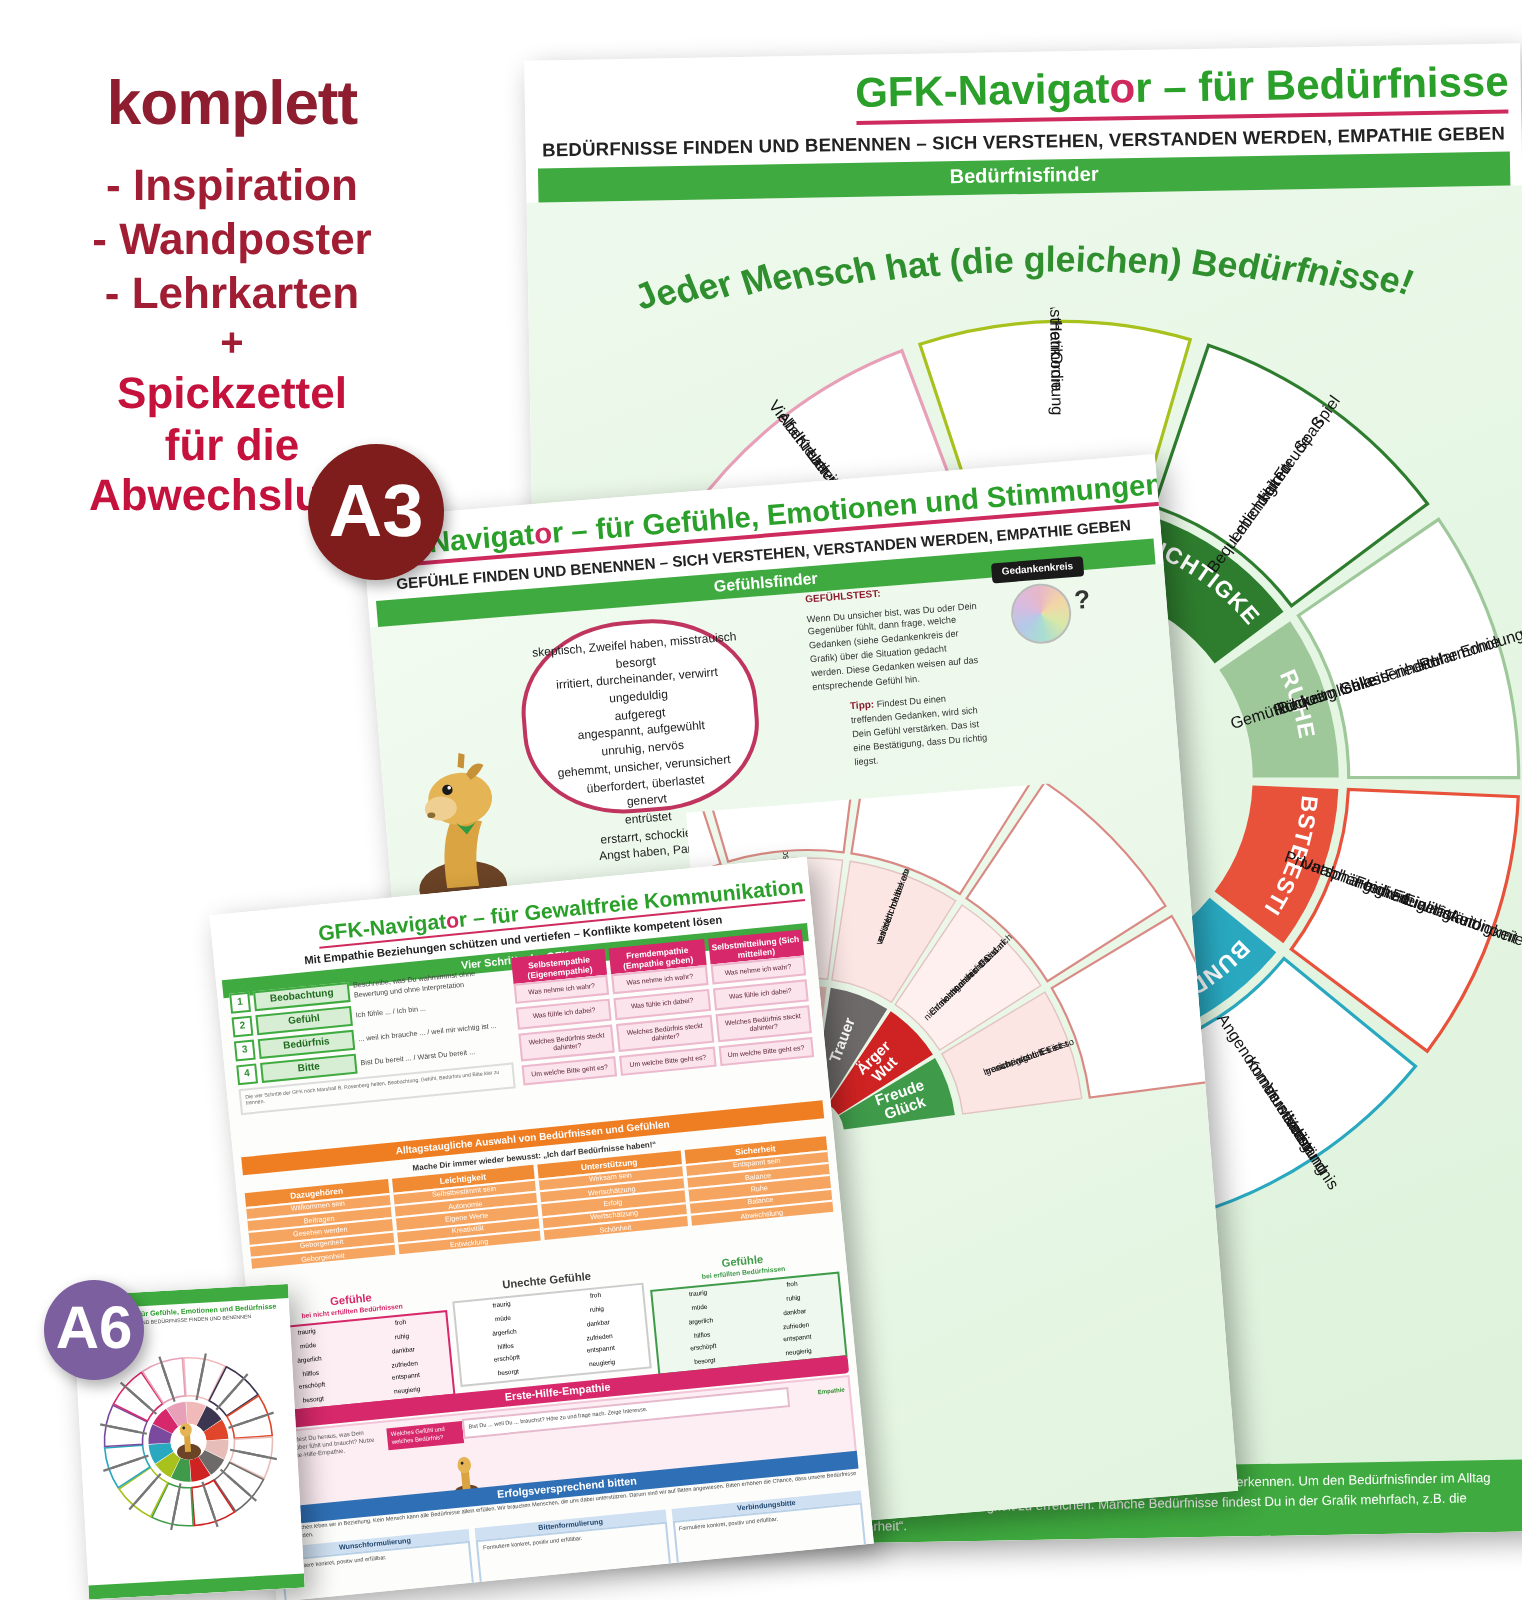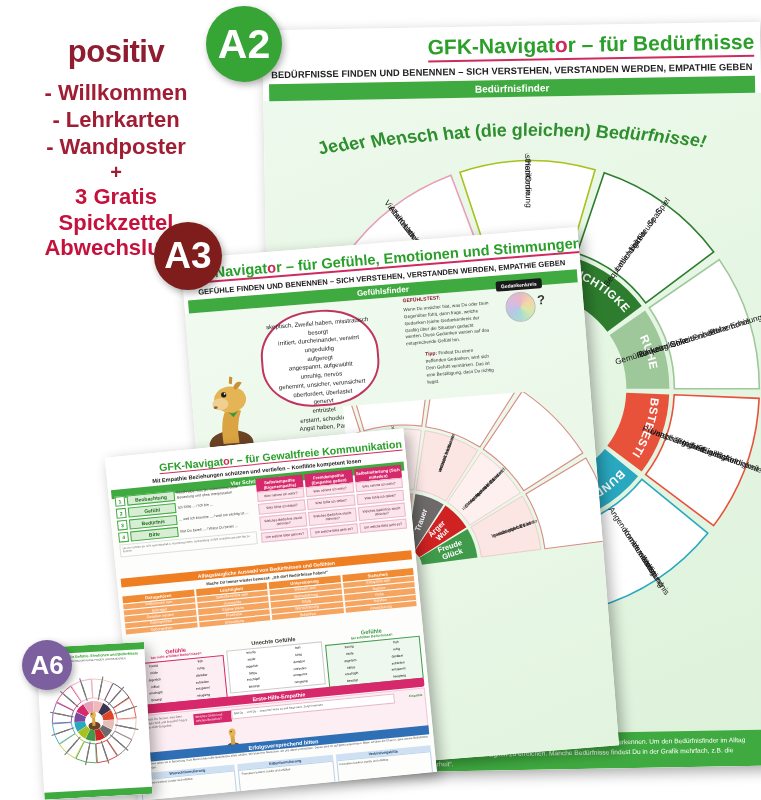--- a/index.html
+++ b/index.html
@@ -108,30 +108,30 @@
   
   .badge{position:absolute;border-radius:50%;display:flex;align-items:center;justify-content:center;
          color:#fff;font-weight:bold;box-shadow:2px 3px 7px rgba(0,0,0,.32);font-family:"Liberation Sans",sans-serif;}
 </style>
 </head>
 <body>
 
 <div id="stage">
 
   <div class="promo">
-    <div class="t1">positiv</div>
+    <div class="t1">komplett</div>
     <div class="bullets">
-      <div>- Willkommen</div>
+      <div>- Inspiration</div>
+      <div>- Wandposter</div>
       <div>- Lehrkarten</div>
-      <div>- Wandposter</div>
     </div>
     <div class="plus">+</div>
     <div class="t2">
-      <div>3 Gratis</div>
       <div>Spickzettel</div>
+      <div>für die</div>
       <div>Abwechslung</div>
     </div>
   </div>
 
   <div class="sheet" id="posterA2">
     <div class="inner">
       <div class="a2bg"></div>
 
       <div class="a2head">
         <div style="text-align:center;">
@@ -689,17 +689,16 @@
             <g>
               <ellipse cx="46" cy="55" rx="6" ry="4" fill="#6b4326"></ellipse>
     <rect x="44" y="46" width="3" height="9" fill="#d9a441"></rect>
     <ellipse cx="45" cy="44" rx="3" ry="3.4" fill="#e5b455"></ellipse>
     <circle cx="44" cy="43" r=".7" fill="#222"></circle>
             </g>
           </svg></div>
     </div>
   </div>
 
-  <div class="badge" id="badgeA2" style="left: 206px; top: 6px; width: 76px; height: 76px; font-size: 41px; background: rgb(55, 164, 54);">A2</div>
   <div class="badge" id="badgeA3" style="left: 154px; top: 222px; width: 68px; height: 68px; font-size: 37px; background: #7f1d1d;">A3</div>
-  <div class="badge" id="badgeA6" style="left: 22px; top: 640px; width: 50px; height: 50px; font-size: 26px; background: rgb(123, 95, 158);">A6</div>
+  <div class="badge" id="badgeA6" style="left: 22px; top: 640px; width: 50px; height: 50px; font-size: 30px; background: rgb(123, 95, 158);">A6</div>
 
 </div>
 
 </body></html>

